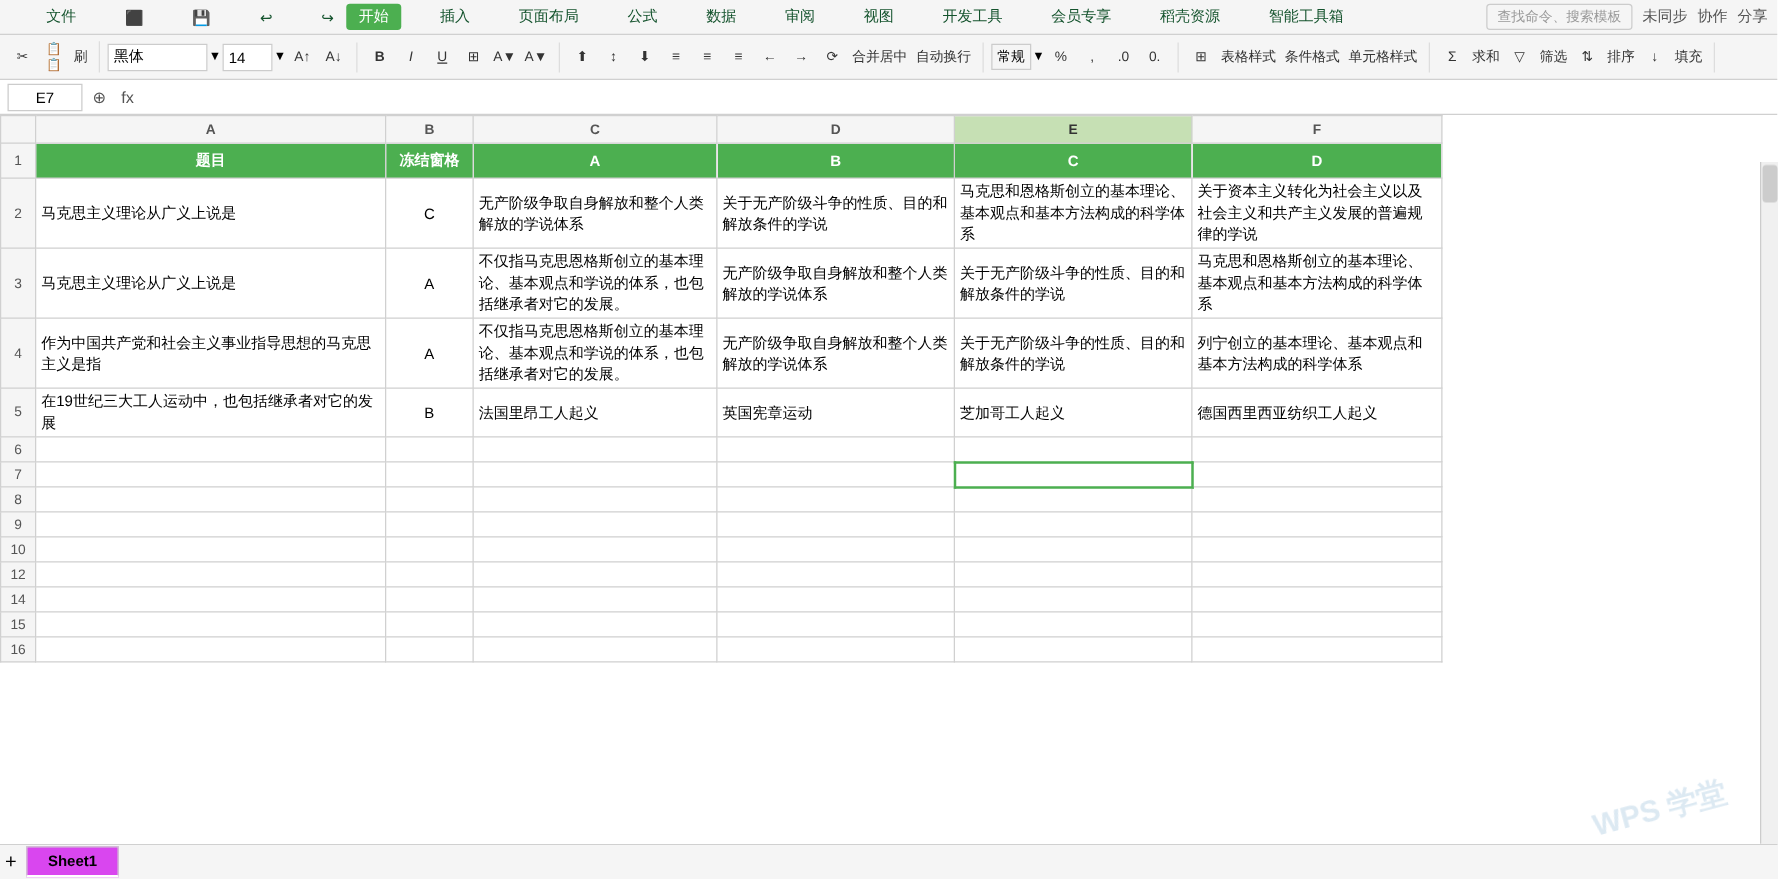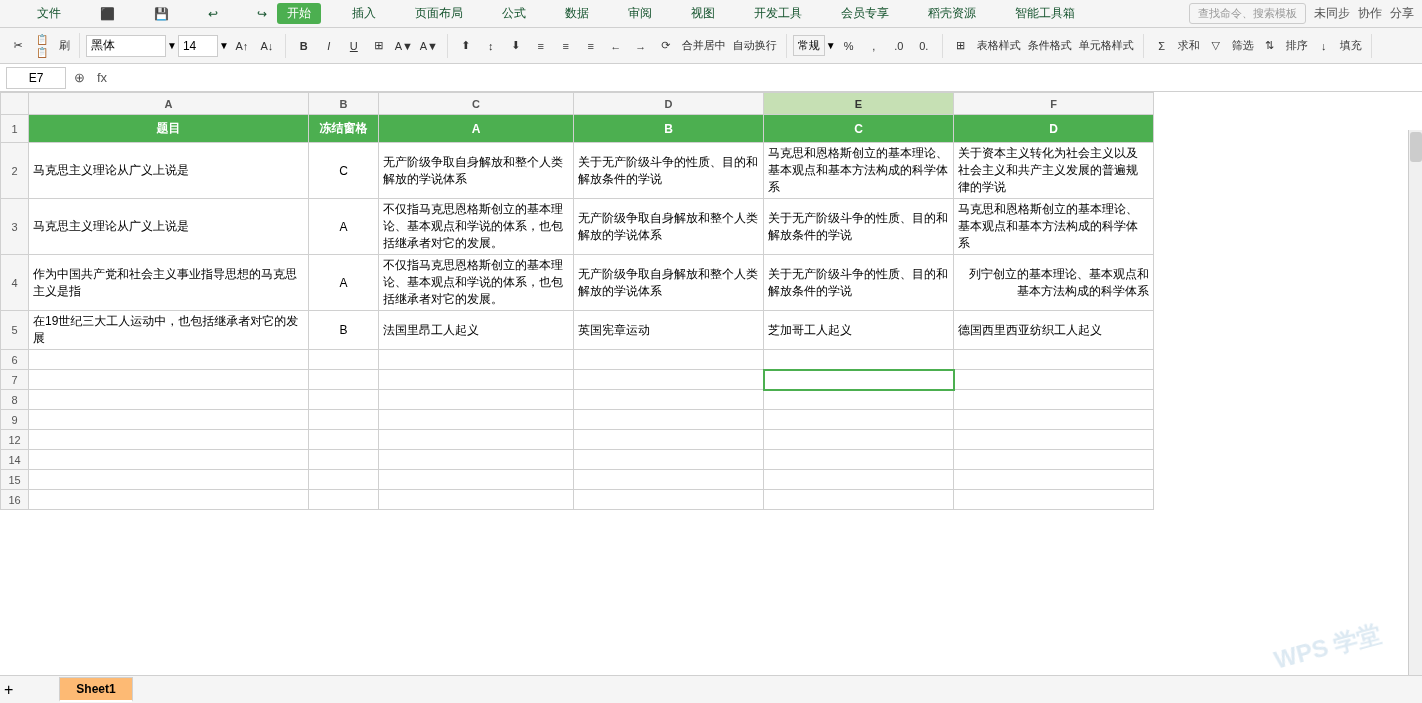--- a/index.html
+++ b/index.html
@@ -205,24 +205,23 @@
     .sheet-tab {
       padding: 4px 16px;
       border: 1px solid #d0d0d0;
       background: #fff;
       font-size: 12px;
       cursor: pointer;
       margin-right: 2px;
       border-bottom: none;
     }
     .sheet-tab.active {
-      background: #fdba74;
+      background: #d946ef;
       border-bottom: 2px solid #fff;
       font-weight: bold;
-      margin-left: 38px;
     }
     
     .watermark {
       position: fixed;
       bottom: 40px;
       right: 40px;
       opacity: 0.15;
       font-size: 24px;
       font-weight: bold;
       color: #1a6aaa;
@@ -392,21 +391,21 @@
             <td class="cell normal" style="height: auto; min-height: 50px;">关于无产阶级斗争的性质、目的和解放条件的学说</td>
             <td class="cell normal" style="height: auto; min-height: 50px;">马克思和恩格斯创立的基本理论、基本观点和基本方法构成的科学体系</td>
           </tr>
           <tr>
             <td class="row-num">4</td>
             <td class="cell normal" style="height: auto; min-height: 50px;">作为中国共产党和社会主义事业指导思想的马克思主义是指</td>
             <td class="cell normal center" style="height: auto; min-height: 50px;">A</td>
             <td class="cell normal" style="height: auto; min-height: 50px;">不仅指马克思恩格斯创立的基本理论、基本观点和学说的体系，也包括继承者对它的发展。</td>
             <td class="cell normal" style="height: auto; min-height: 50px;">无产阶级争取自身解放和整个人类解放的学说体系</td>
             <td class="cell normal" style="height: auto; min-height: 50px;">关于无产阶级斗争的性质、目的和解放条件的学说</td>
-            <td class="cell normal" style="height: auto; min-height: 50px; text-align: right;">列宁创立的基本理论、基本观点和基本方法构成的科学体系</td>
+            <td class="cell normal" style="height: auto; min-height: 50px;">列宁创立的基本理论、基本观点和基本方法构成的科学体系</td>
           </tr>
           <tr>
             <td class="row-num">5</td>
             <td class="cell normal" style="height: auto; min-height: 50px;">在19世纪三大工人运动中，也包括继承者对它的发展</td>
             <td class="cell normal center" style="height: auto; min-height: 50px;">B</td>
             <td class="cell normal" style="height: auto; min-height: 50px;">法国里昂工人起义</td>
             <td class="cell normal" style="height: auto; min-height: 50px;">英国宪章运动</td>
             <td class="cell normal" style="height: auto; min-height: 50px;">芝加哥工人起义</td>
             <td class="cell normal" style="height: auto; min-height: 50px;">德国西里西亚纺织工人起义</td>
           </tr>
@@ -440,20 +439,29 @@
           <tr>
             <td class="row-num">9</td>
             <td class="cell normal" style="height: 20px;"></td>
             <td class="cell normal center" style="height: 20px;"></td>
             <td class="cell normal" style="height: 20px;"></td>
             <td class="cell normal" style="height: 20px;"></td>
             <td class="cell normal" style="height: 20px;"></td>
             <td class="cell normal" style="height: 20px;"></td>
           </tr>
           <tr>
+            <td class="row-num">10</td>
+            <td class="cell normal" style="height: 20px;"></td>
+            <td class="cell normal center" style="height: 20px;"></td>
+            <td class="cell normal" style="height: 20px;"></td>
+            <td class="cell normal" style="height: 20px;"></td>
+            <td class="cell normal" style="height: 20px;"></td>
+            <td class="cell normal" style="height: 20px;"></td>
+          </tr>
+          <tr>
             <td class="row-num">12</td>
             <td class="cell normal" style="height: 20px;"></td>
             <td class="cell normal center" style="height: 20px;"></td>
             <td class="cell normal" style="height: 20px;"></td>
             <td class="cell normal" style="height: 20px;"></td>
             <td class="cell normal" style="height: 20px;"></td>
             <td class="cell normal" style="height: 20px;"></td>
           </tr>
           <tr>
             <td class="row-num">14</td>

